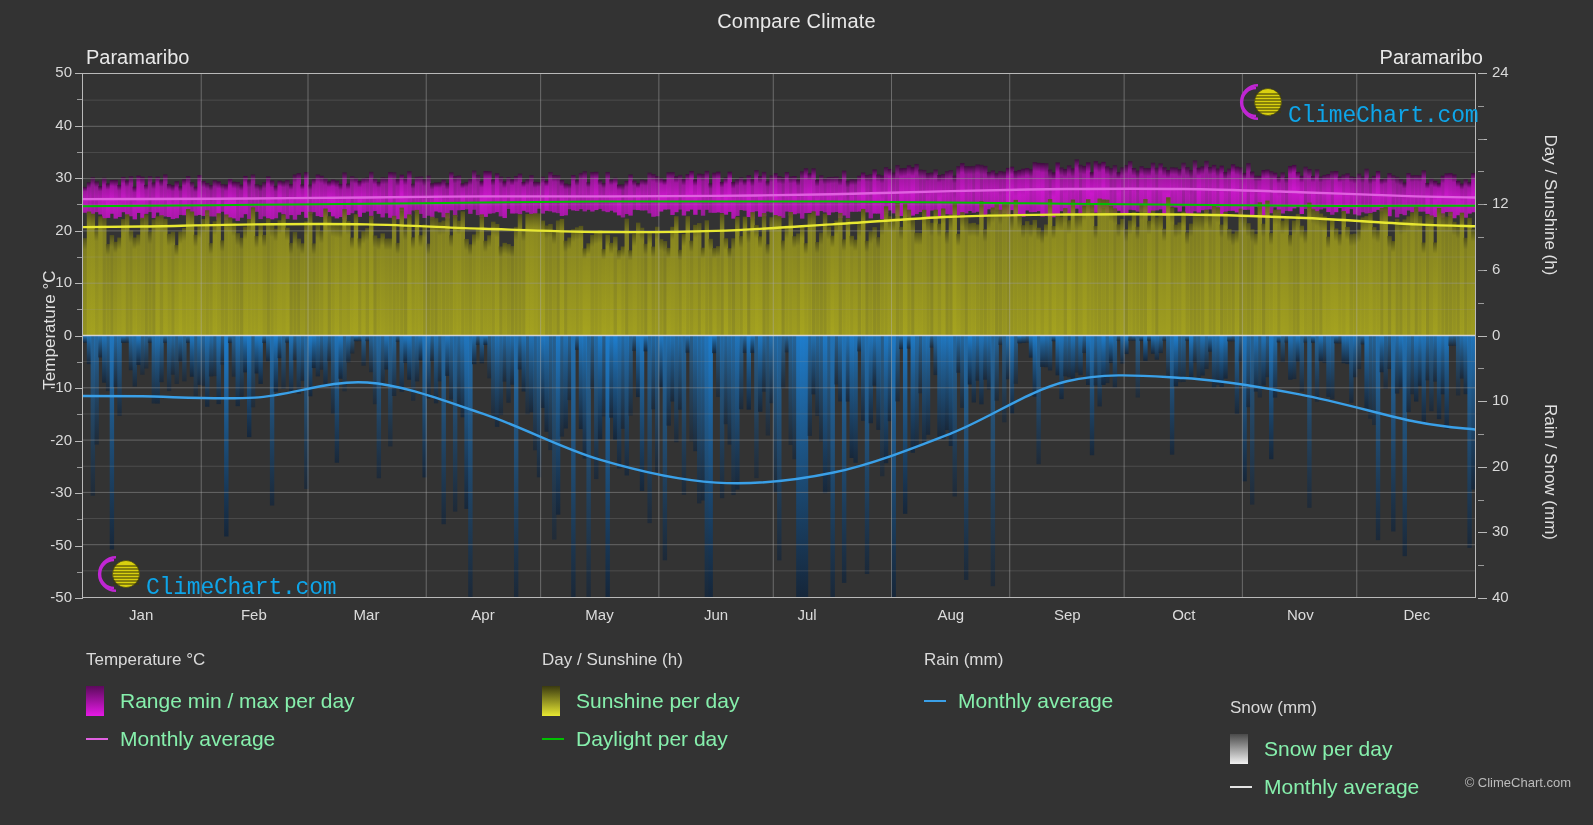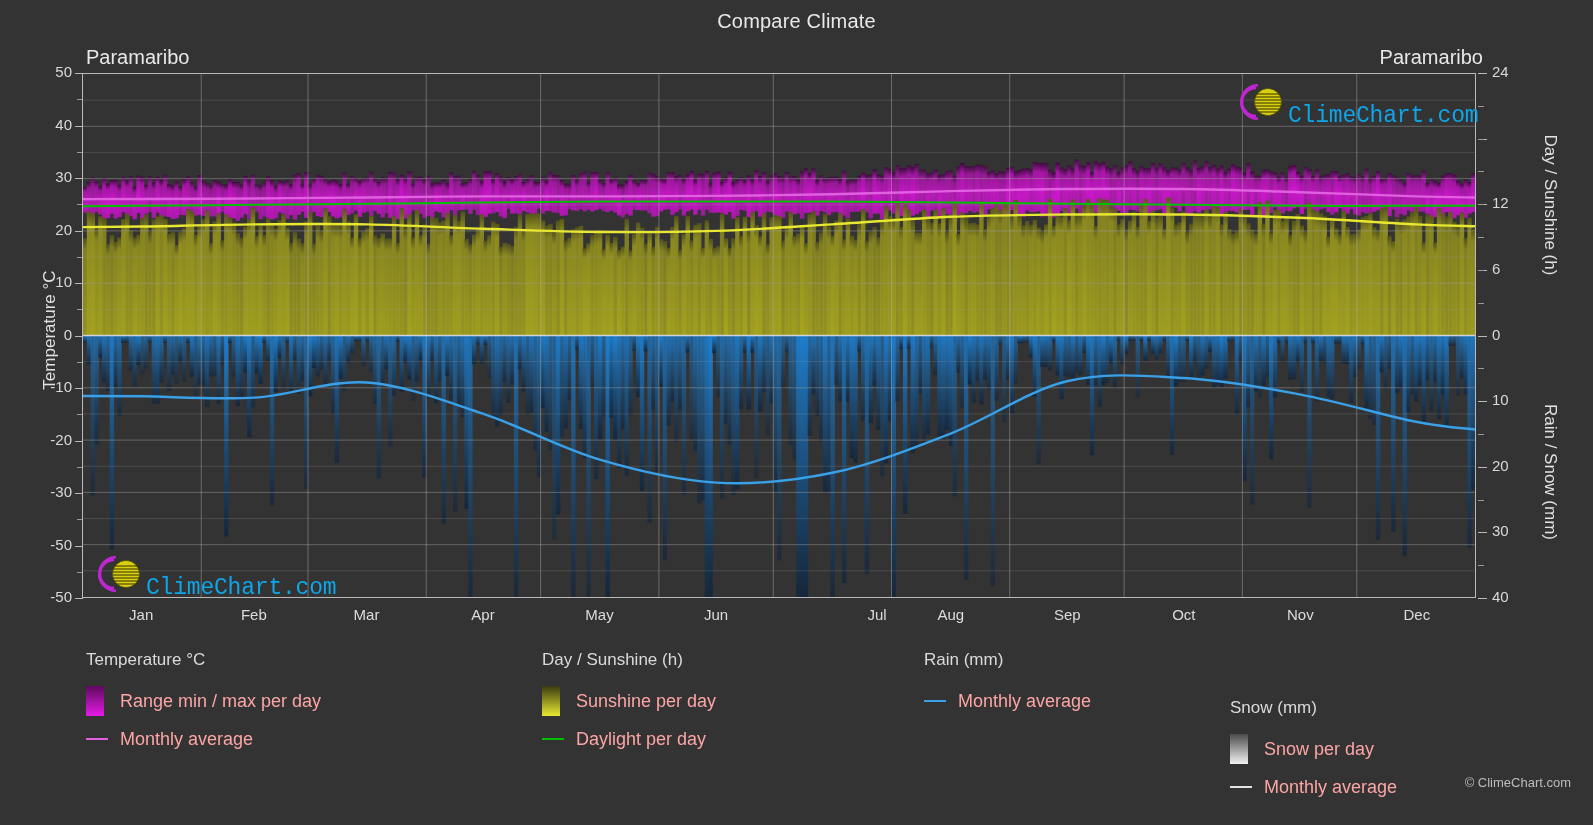--- a/index.html
+++ b/index.html
@@ -108,22 +108,22 @@
     width: 18px;
     height: 30px;
     display: block;
   }
   .sw-line {
     width: 22px;
     height: 2px;
     display: block;
   }
   .legend-text {
-    font-size: 18px;
-    color: #fca5a5;
+    font-size: 21px;
+    color: #86efac;
   }
   #copyright {
     position: absolute;
     right: 22px;
     top: 125px;
     font-size: 13px;
     color: #bcbcbc;
     white-space: nowrap;
   }
 
@@ -1387,21 +1387,21 @@
   </svg>
 </div>
 
 <div id="month-labels">
     <div class="month-label" style="left: 141.197px;">Jan</div>
     <div class="month-label" style="left: 253.863px;">Feb</div>
     <div class="month-label" style="left: 366.529px;">Mar</div>
     <div class="month-label" style="left: 483.014px;">Apr</div>
     <div class="month-label" style="left: 599.499px;">May</div>
     <div class="month-label" style="left: 715.984px;">Jun</div>
-    <div class="month-label" style="left: 877px;">Jul</div>
+    <div class="month-label" style="left: 807px;">Jul</div>
     <div class="month-label" style="left: 950.863px;">Aug</div>
     <div class="month-label" style="left: 1067.35px;">Sep</div>
     <div class="month-label" style="left: 1183.83px;">Oct</div>
     <div class="month-label" style="left: 1300.32px;">Nov</div>
     <div class="month-label" style="left: 1416.8px;">Dec</div>
   </div>
 
 <div class="logo" id="logo-top">
   <span class="logo-mark">
     <svg width="56" height="40" viewBox="0 0 56 40">

